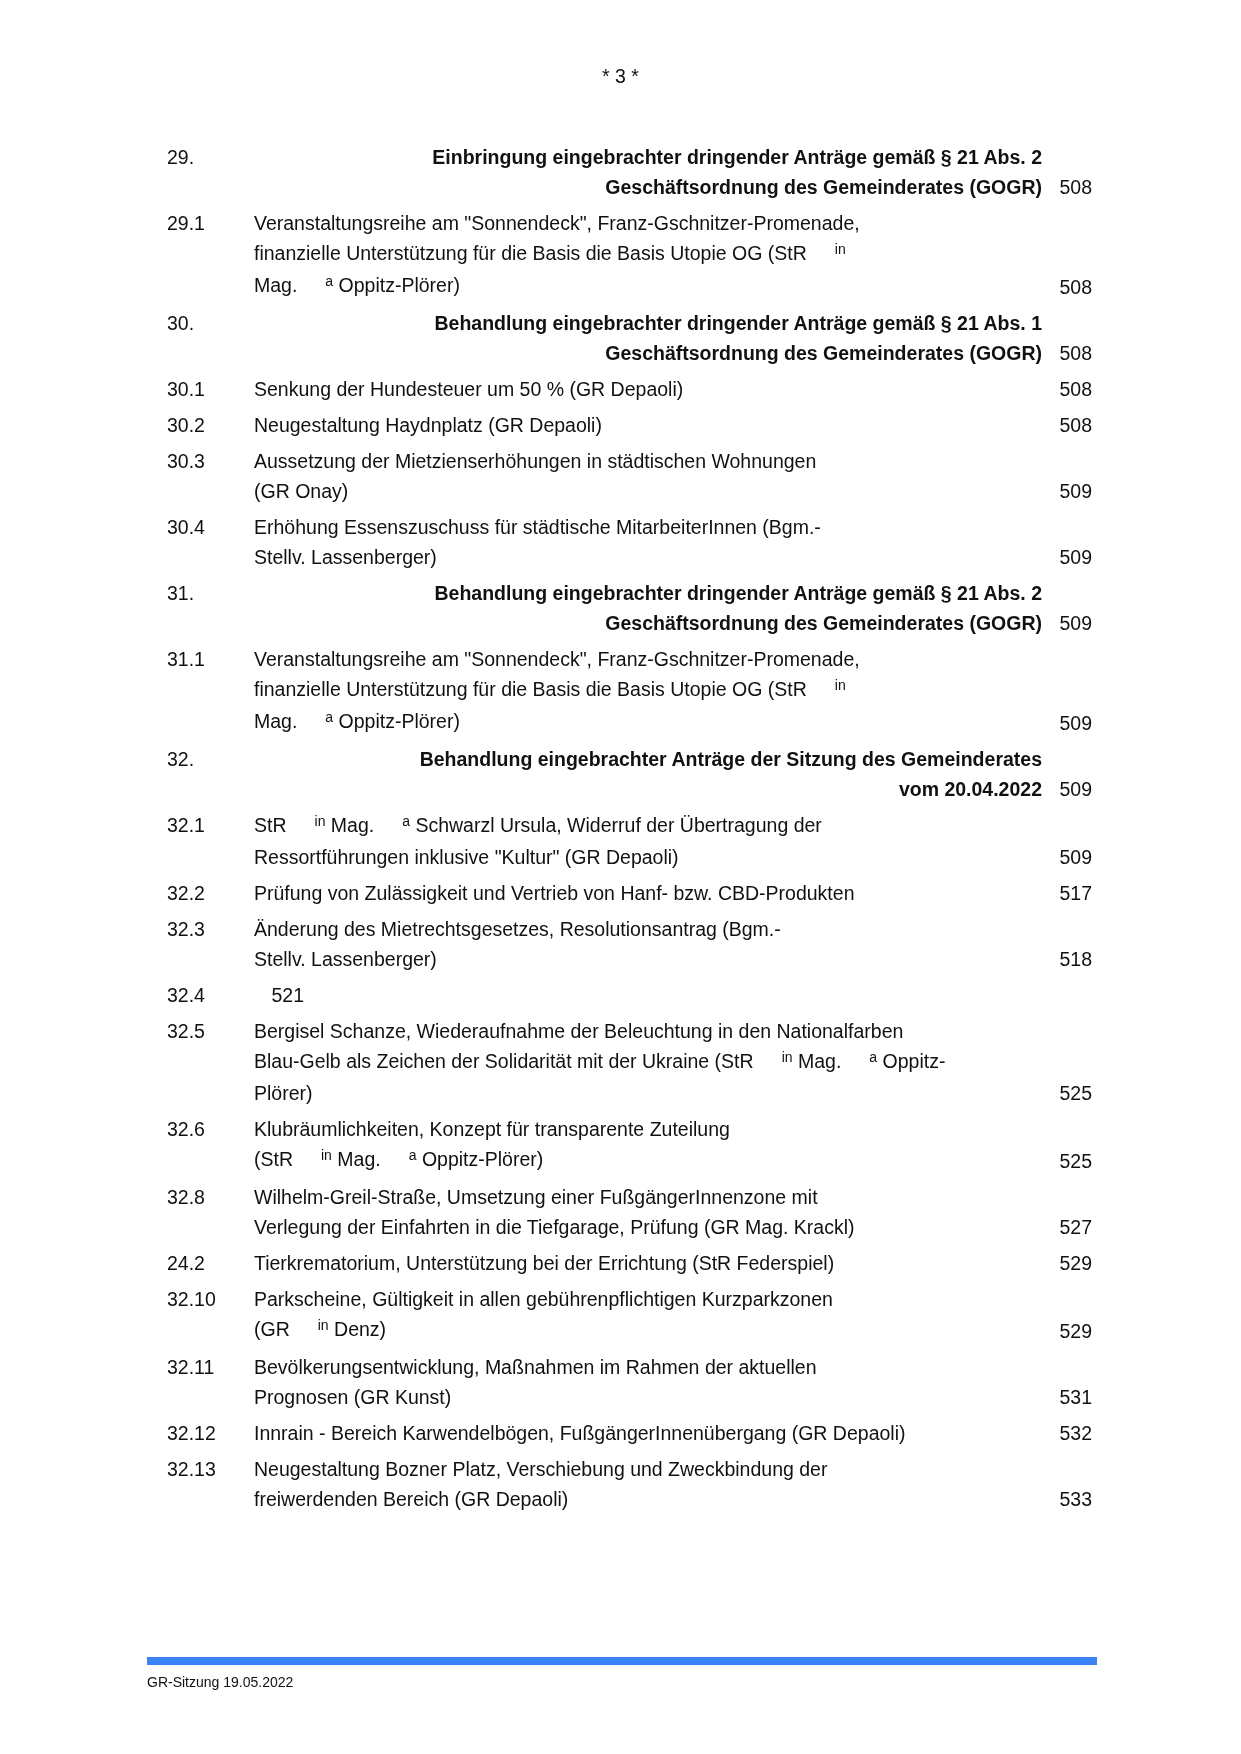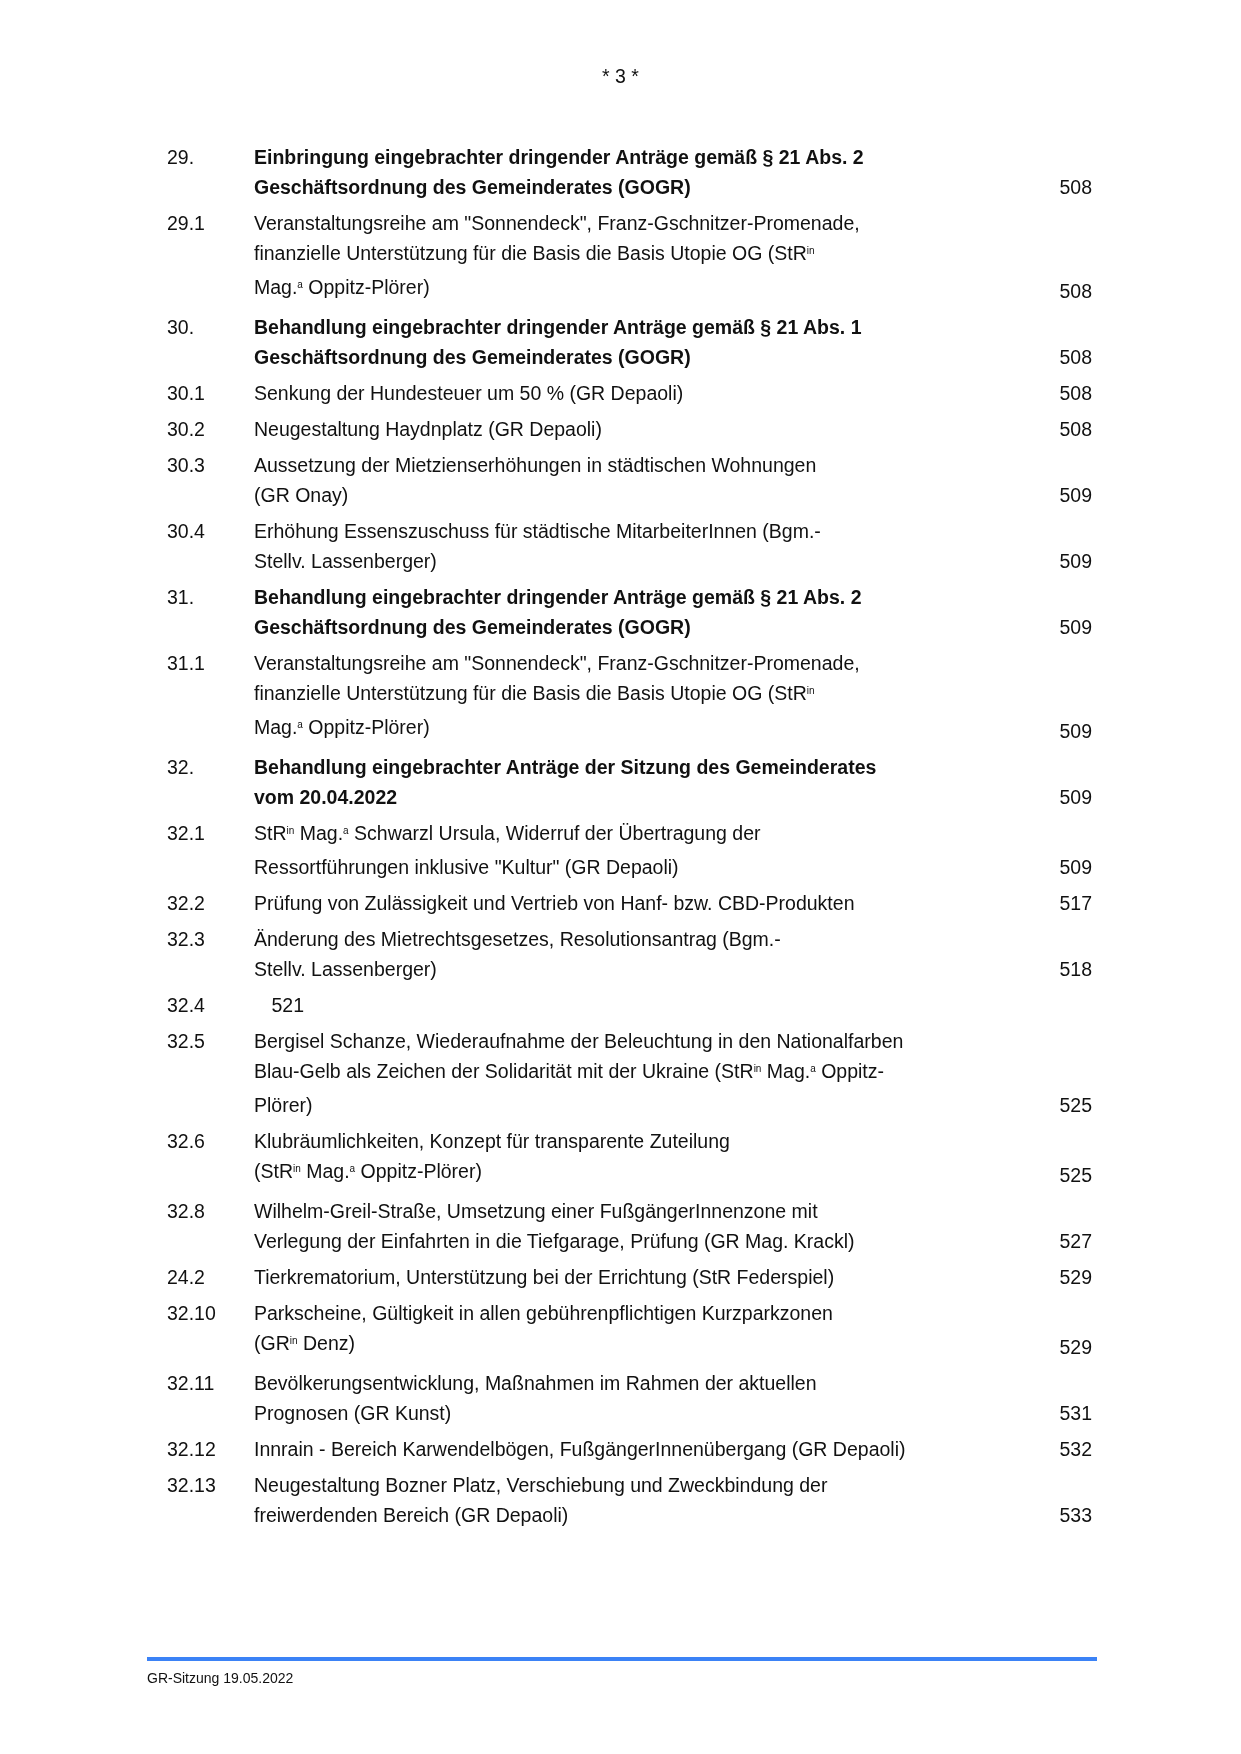--- a/index.html
+++ b/index.html
@@ -29,40 +29,41 @@
     margin-bottom: 6px;
   }
   .toc-item-number {
     flex: 0 0 87px;
     margin-left: 19px;
   }
   .toc-item-text {
     flex: 1 1 auto;
     min-width: 0;
   }
-  .toc-item.bold .toc-item-text { font-weight: bold; }
+  .toc-item.bold .toc-item-text { font-weight: bold; text-align: right; }
   .toc-line { white-space: pre; }
   .toc-item-page {
     flex: 0 0 auto;
     margin-left: 8px;
     align-self: flex-end;
     text-align: right;
     min-width: 42px;
   }
   .sup {
-    font-size: 10px;
+    font-size: 14px;
     position: relative;
     top: -6px;
+    margin-left: 28px;
   }
   .page-footer {
     position: absolute;
     left: 147px;
     top: 1657px;
     width: 950px;
-    border-top: 4px solid #3b82f6;
+    border-top: 8px solid #3b82f6;
     padding-top: 8px;
     font-size: 14px;
     line-height: 18px;
   }
 </style>
 </head>
 <body style="background: rgb(255, 255, 255); color: rgb(17, 17, 17);">
 
 <div class="page-header">* 3 *</div>
 

